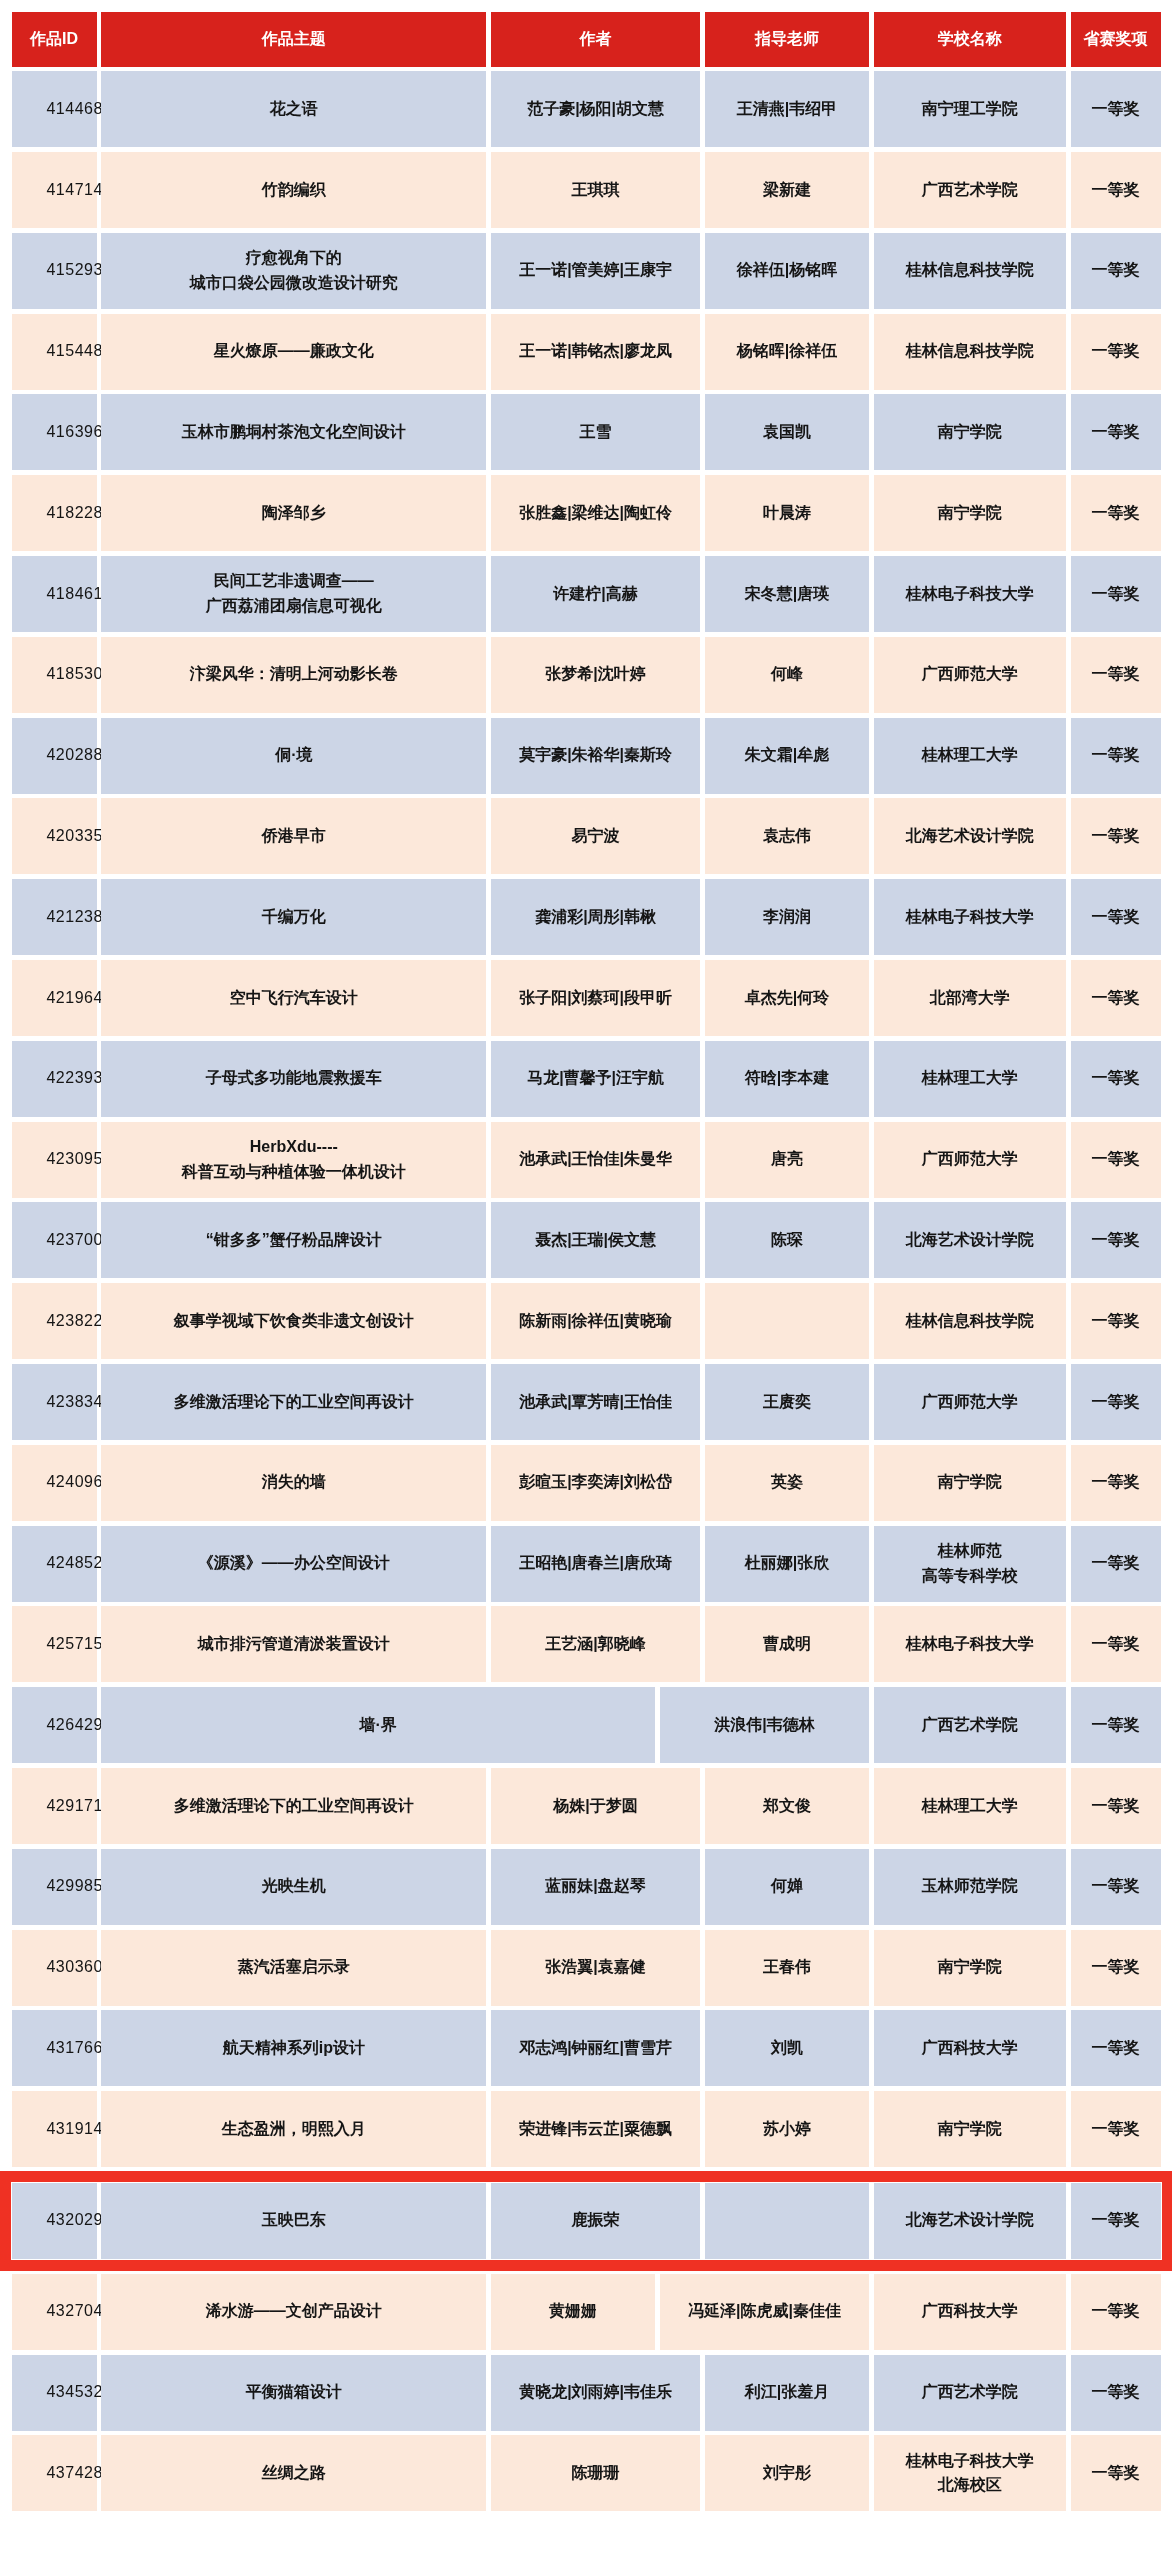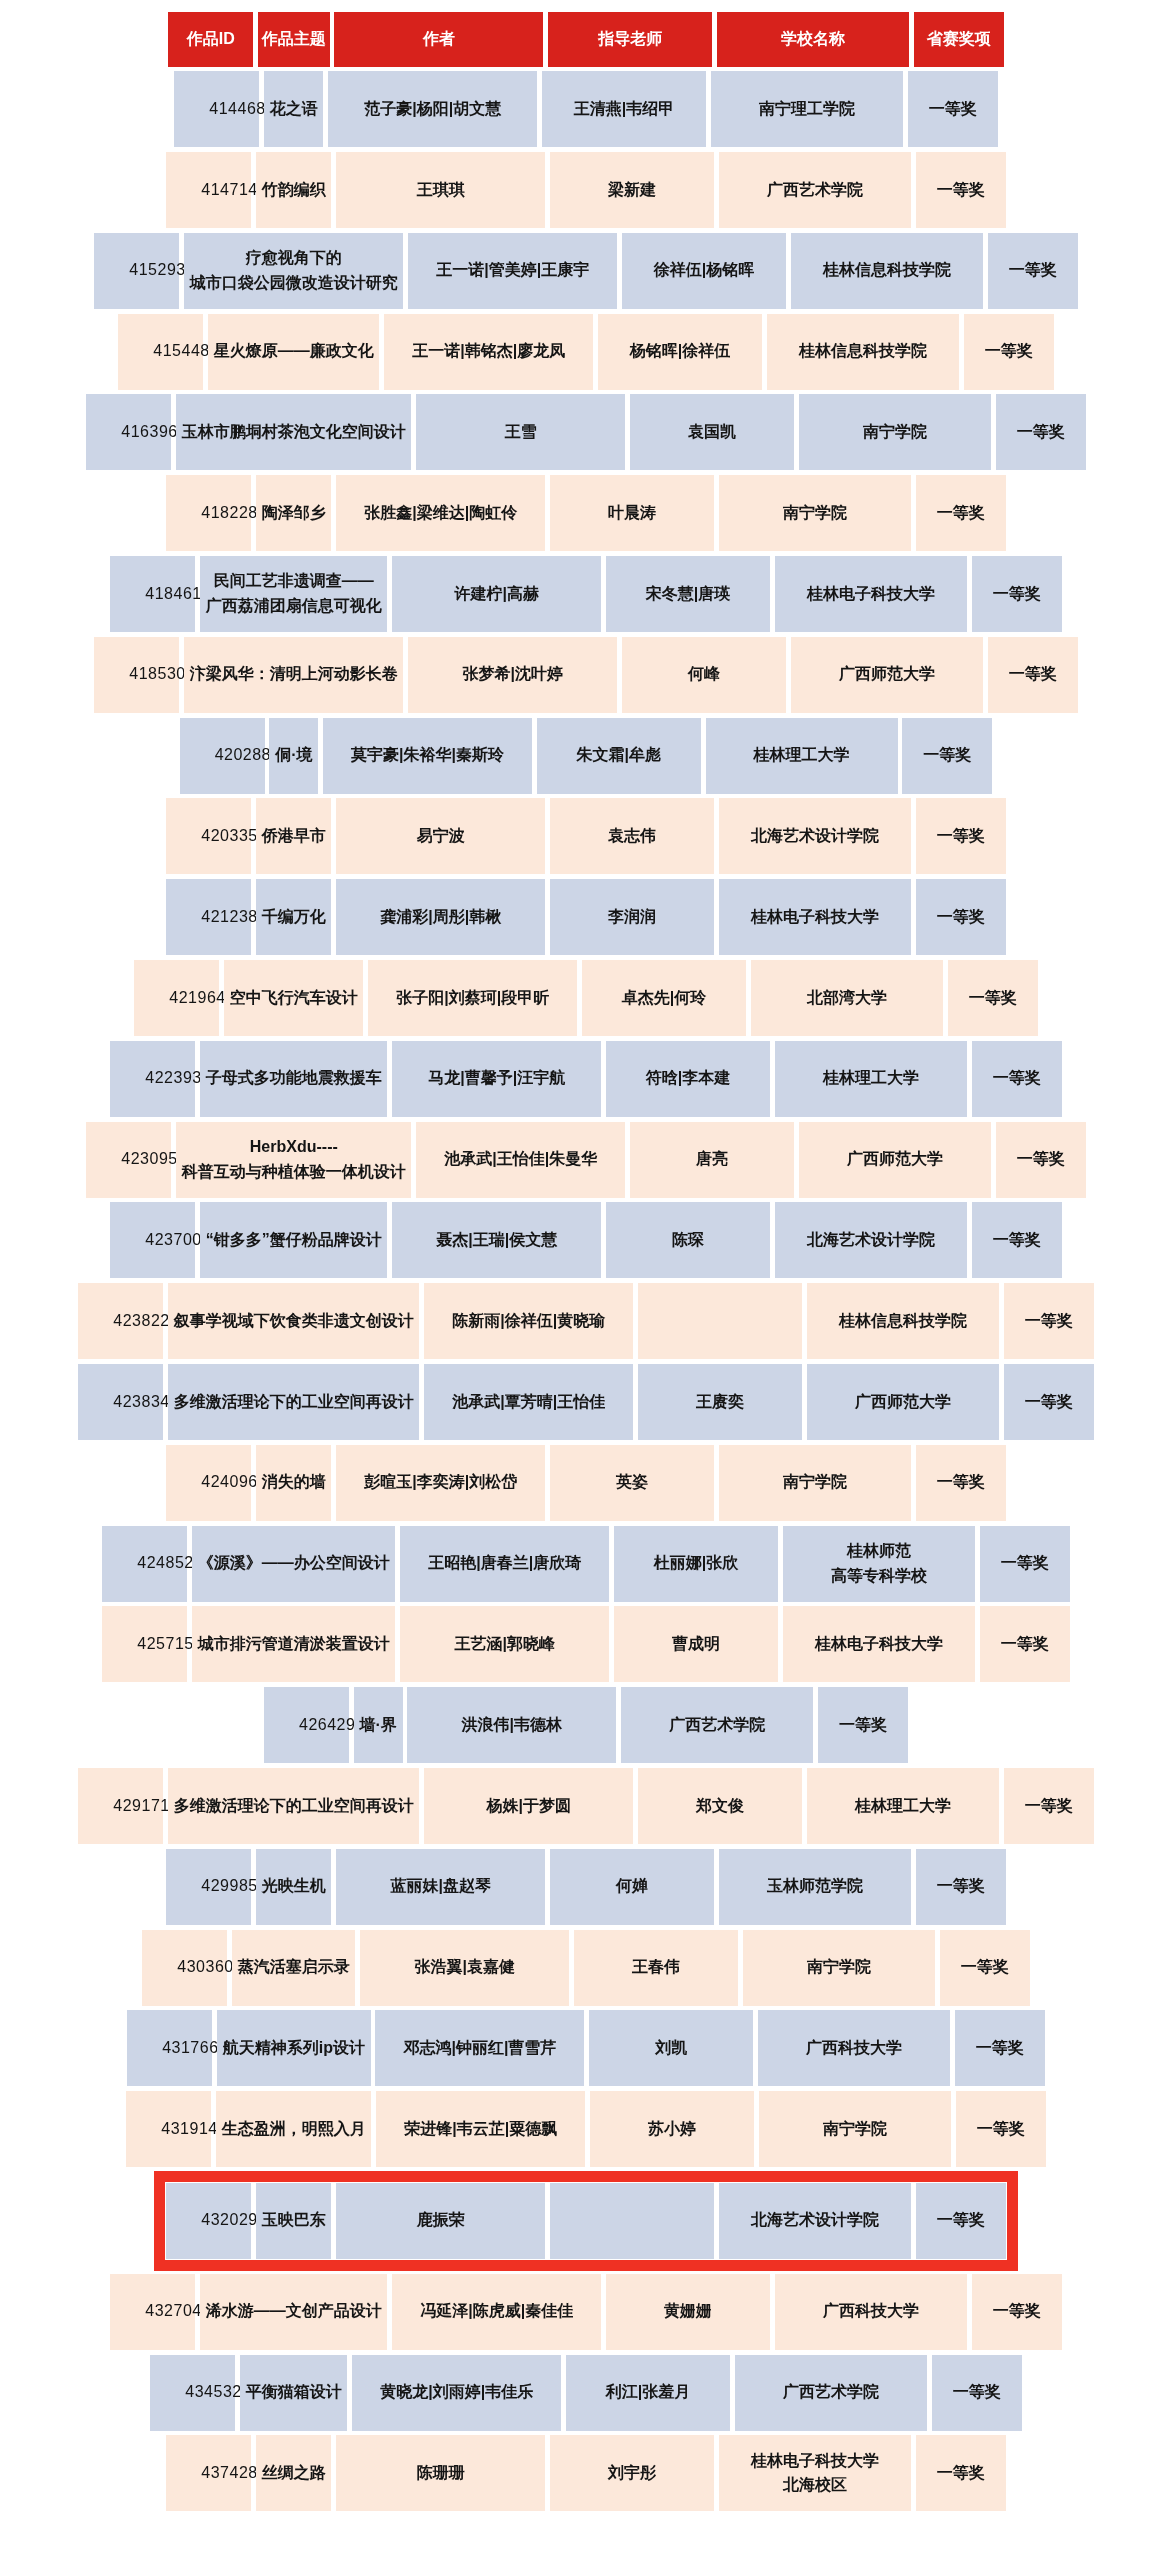--- a/index.html
+++ b/index.html
@@ -22,21 +22,20 @@
     min-height:2576px;
     box-sizing:border-box;
     padding:11.5px;
     background:var(--page-bg);
   }
   .award-table{
     display:flex;
     flex-direction:column;
     gap:4.8px;
     color:var(--text);
-    align-items:center;
   }
   .trow{
     display:flex;
     gap:4.8px;
   }
   .cell{
     box-sizing:border-box;
     display:flex;
     align-items:center;
     justify-content:center;
@@ -300,22 +299,22 @@
     <div class="cell c0 id">432029</div>
     <div class="cell c1">玉映巴东</div>
     <div class="cell c2">鹿振荣</div>
     <div class="cell c3"></div>
     <div class="cell c4">北海艺术设计学院</div>
     <div class="cell c5">一等奖</div>
   </div>
       <div class="trow peach">
     <div class="cell c0 id">432704</div>
     <div class="cell c1">浠水游——文创产品设计</div>
+    <div class="cell c3">黄姗姗</div>
     <div class="cell c2">冯延泽|陈虎威|秦佳佳</div>
-    <div class="cell c3">黄姗姗</div>
     <div class="cell c4">广西科技大学</div>
     <div class="cell c5">一等奖</div>
   </div>
       <div class="trow blue">
     <div class="cell c0 id">434532</div>
     <div class="cell c1">平衡猫箱设计</div>
     <div class="cell c2">黄晓龙|刘雨婷|韦佳乐</div>
     <div class="cell c3">利江|张羞月</div>
     <div class="cell c4">广西艺术学院</div>
     <div class="cell c5">一等奖</div>

